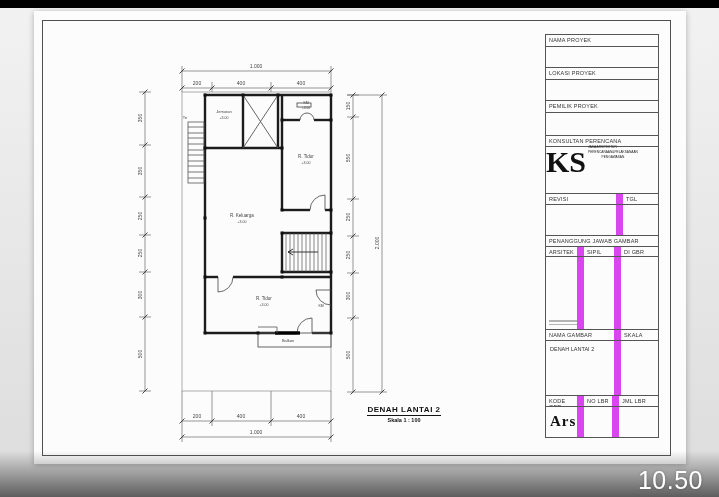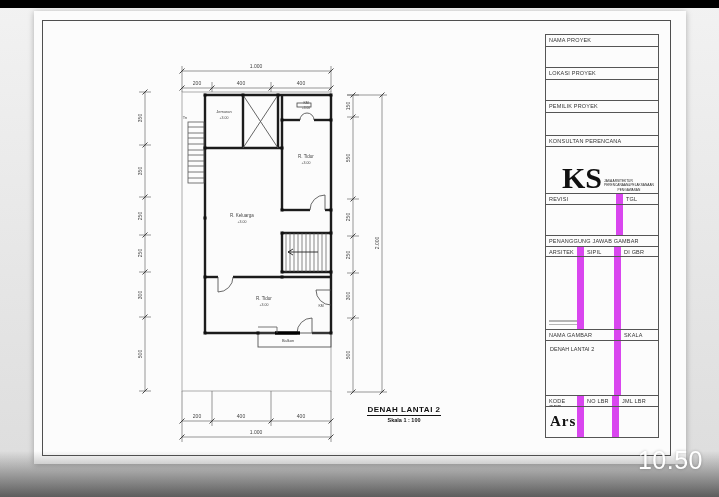--- a/index.html
+++ b/index.html
@@ -9,37 +9,37 @@
   .paper{position:absolute;left:34px;top:11px;width:652px;height:453px;background:#fcfcfc;
          box-shadow:0 1px 6px rgba(0,0,0,0.28);}
   .frame{position:absolute;left:8px;top:9px;right:15px;bottom:8px;border:1px solid #4f4f4f;}
   
   .tb{position:absolute;left:511px;top:24px;width:114px;color:#333;}
   .tb .row{position:relative;box-sizing:border-box;border:1px solid #555;margin-top:-1px;
            background:#fcfcfc;display:flex;}
   .tb .hdr{font-size:5.5px;line-height:1;padding:3px 0 0 3px;letter-spacing:.2px;}
   .tb .cell{box-sizing:border-box;border-right:7px solid #d946ef;flex:none;overflow:hidden;}
   .tb .cell:last-child{border-right:none;}
-  .ks-box{display:flex;align-items:flex-end;padding-left:16px;}
+  .ks-box{display:flex;align-items:flex-start;padding-left:0;}
   .ks-big{font-family:"Liberation Serif",serif;font-weight:bold;font-size:30px;line-height:1;color:#111;}
   .ks-tag{font-size:3.2px;line-height:1.5;color:#222;margin-left:2px;margin-top:-2px;}
   .ars{font-family:"Liberation Serif",serif;font-weight:bold;font-size:15px;color:#111;
        padding:6px 0 0 4px;letter-spacing:1px;}
   .fineprint{position:absolute;left:3px;bottom:4px;}
   .fineprint div{width:28px;height:1.5px;background:#b4b4b4;margin-top:2px;}
   .namagbr{font-size:5.5px;padding:5px 0 0 4px;}
   
   .plan-title{position:absolute;left:352px;top:398px;width:104px;text-align:center;color:#111;}
   .plan-title .t{font-size:8px;font-weight:bold;letter-spacing:.5px;border-bottom:1.5px solid #111;
                  display:inline-block;padding-bottom:1px;}
   .plan-title .s{font-size:5.5px;font-weight:bold;margin-top:1px;}
   
   .bottom-grad{position:absolute;left:0;bottom:0;width:719px;height:46px;
                background:linear-gradient(rgba(110,110,110,0), rgba(82,82,82,0.92));}
-  .timestamp{position:absolute;right:16px;bottom:22px;font-size:25px;color:#fff;
+  .timestamp{position:absolute;right:16px;bottom:2px;font-size:25px;color:#fff;
              letter-spacing:.5px;text-shadow:0 0 3px rgba(0,0,0,.25);}
   svg text{font-family:"Liberation Sans",sans-serif;fill:#444;}
 </style>
 </head>
 <body>
 
 <div id="stage">
   <div class="topbar"></div>
 
   <div class="paper">

